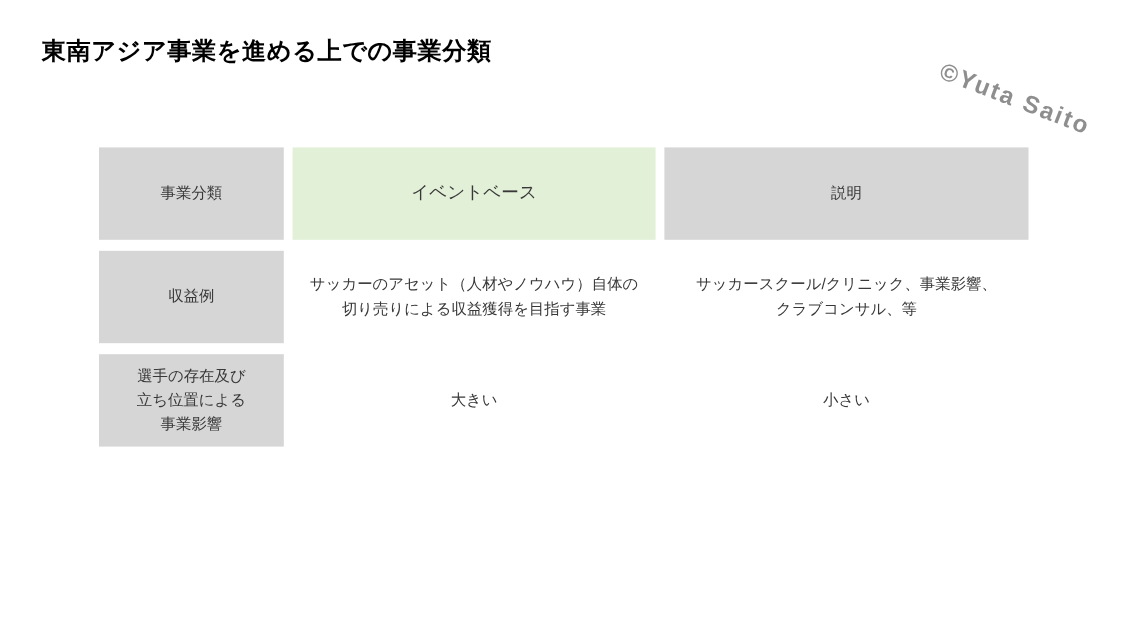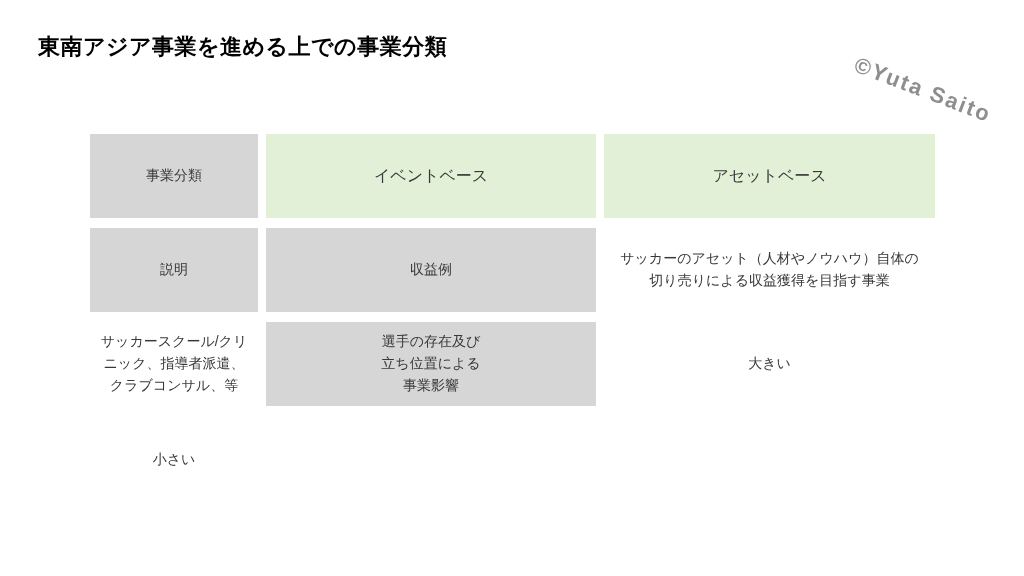--- a/index.html
+++ b/index.html
@@ -80,28 +80,27 @@
 <div class="slide">
 
   <h1 class="slide-title">東南アジア事業を進める上での事業分類</h1>
 
   <div class="watermark">©Yuta Saito</div>
 
   <div class="classification-table">
 
     <div class="cell label-cell">事業分類</div>
     <div class="cell header-cell">イベントベース</div>
-    <div class="cell header-cell">アセットベース</div>
 
     <div class="cell label-cell">説明</div>
     <div class="cell label-cell">収益例</div>
 
     <div class="cell data-cell">サッカーのアセット（人材やノウハウ）自体の
 切り売りによる収益獲得を目指す事業</div>
-    <div class="cell data-cell">サッカースクール/クリニック、指導者派遣、
+    <div class="cell data-cell">サッカースクール/クリニック、事業影響、
 クラブコンサル、等</div>
 
     <div class="cell label-cell">選手の存在及び
 立ち位置による
 事業影響</div>
     <div class="cell data-cell">大きい</div>
     <div class="cell data-cell">小さい</div>
 
   </div>
 

